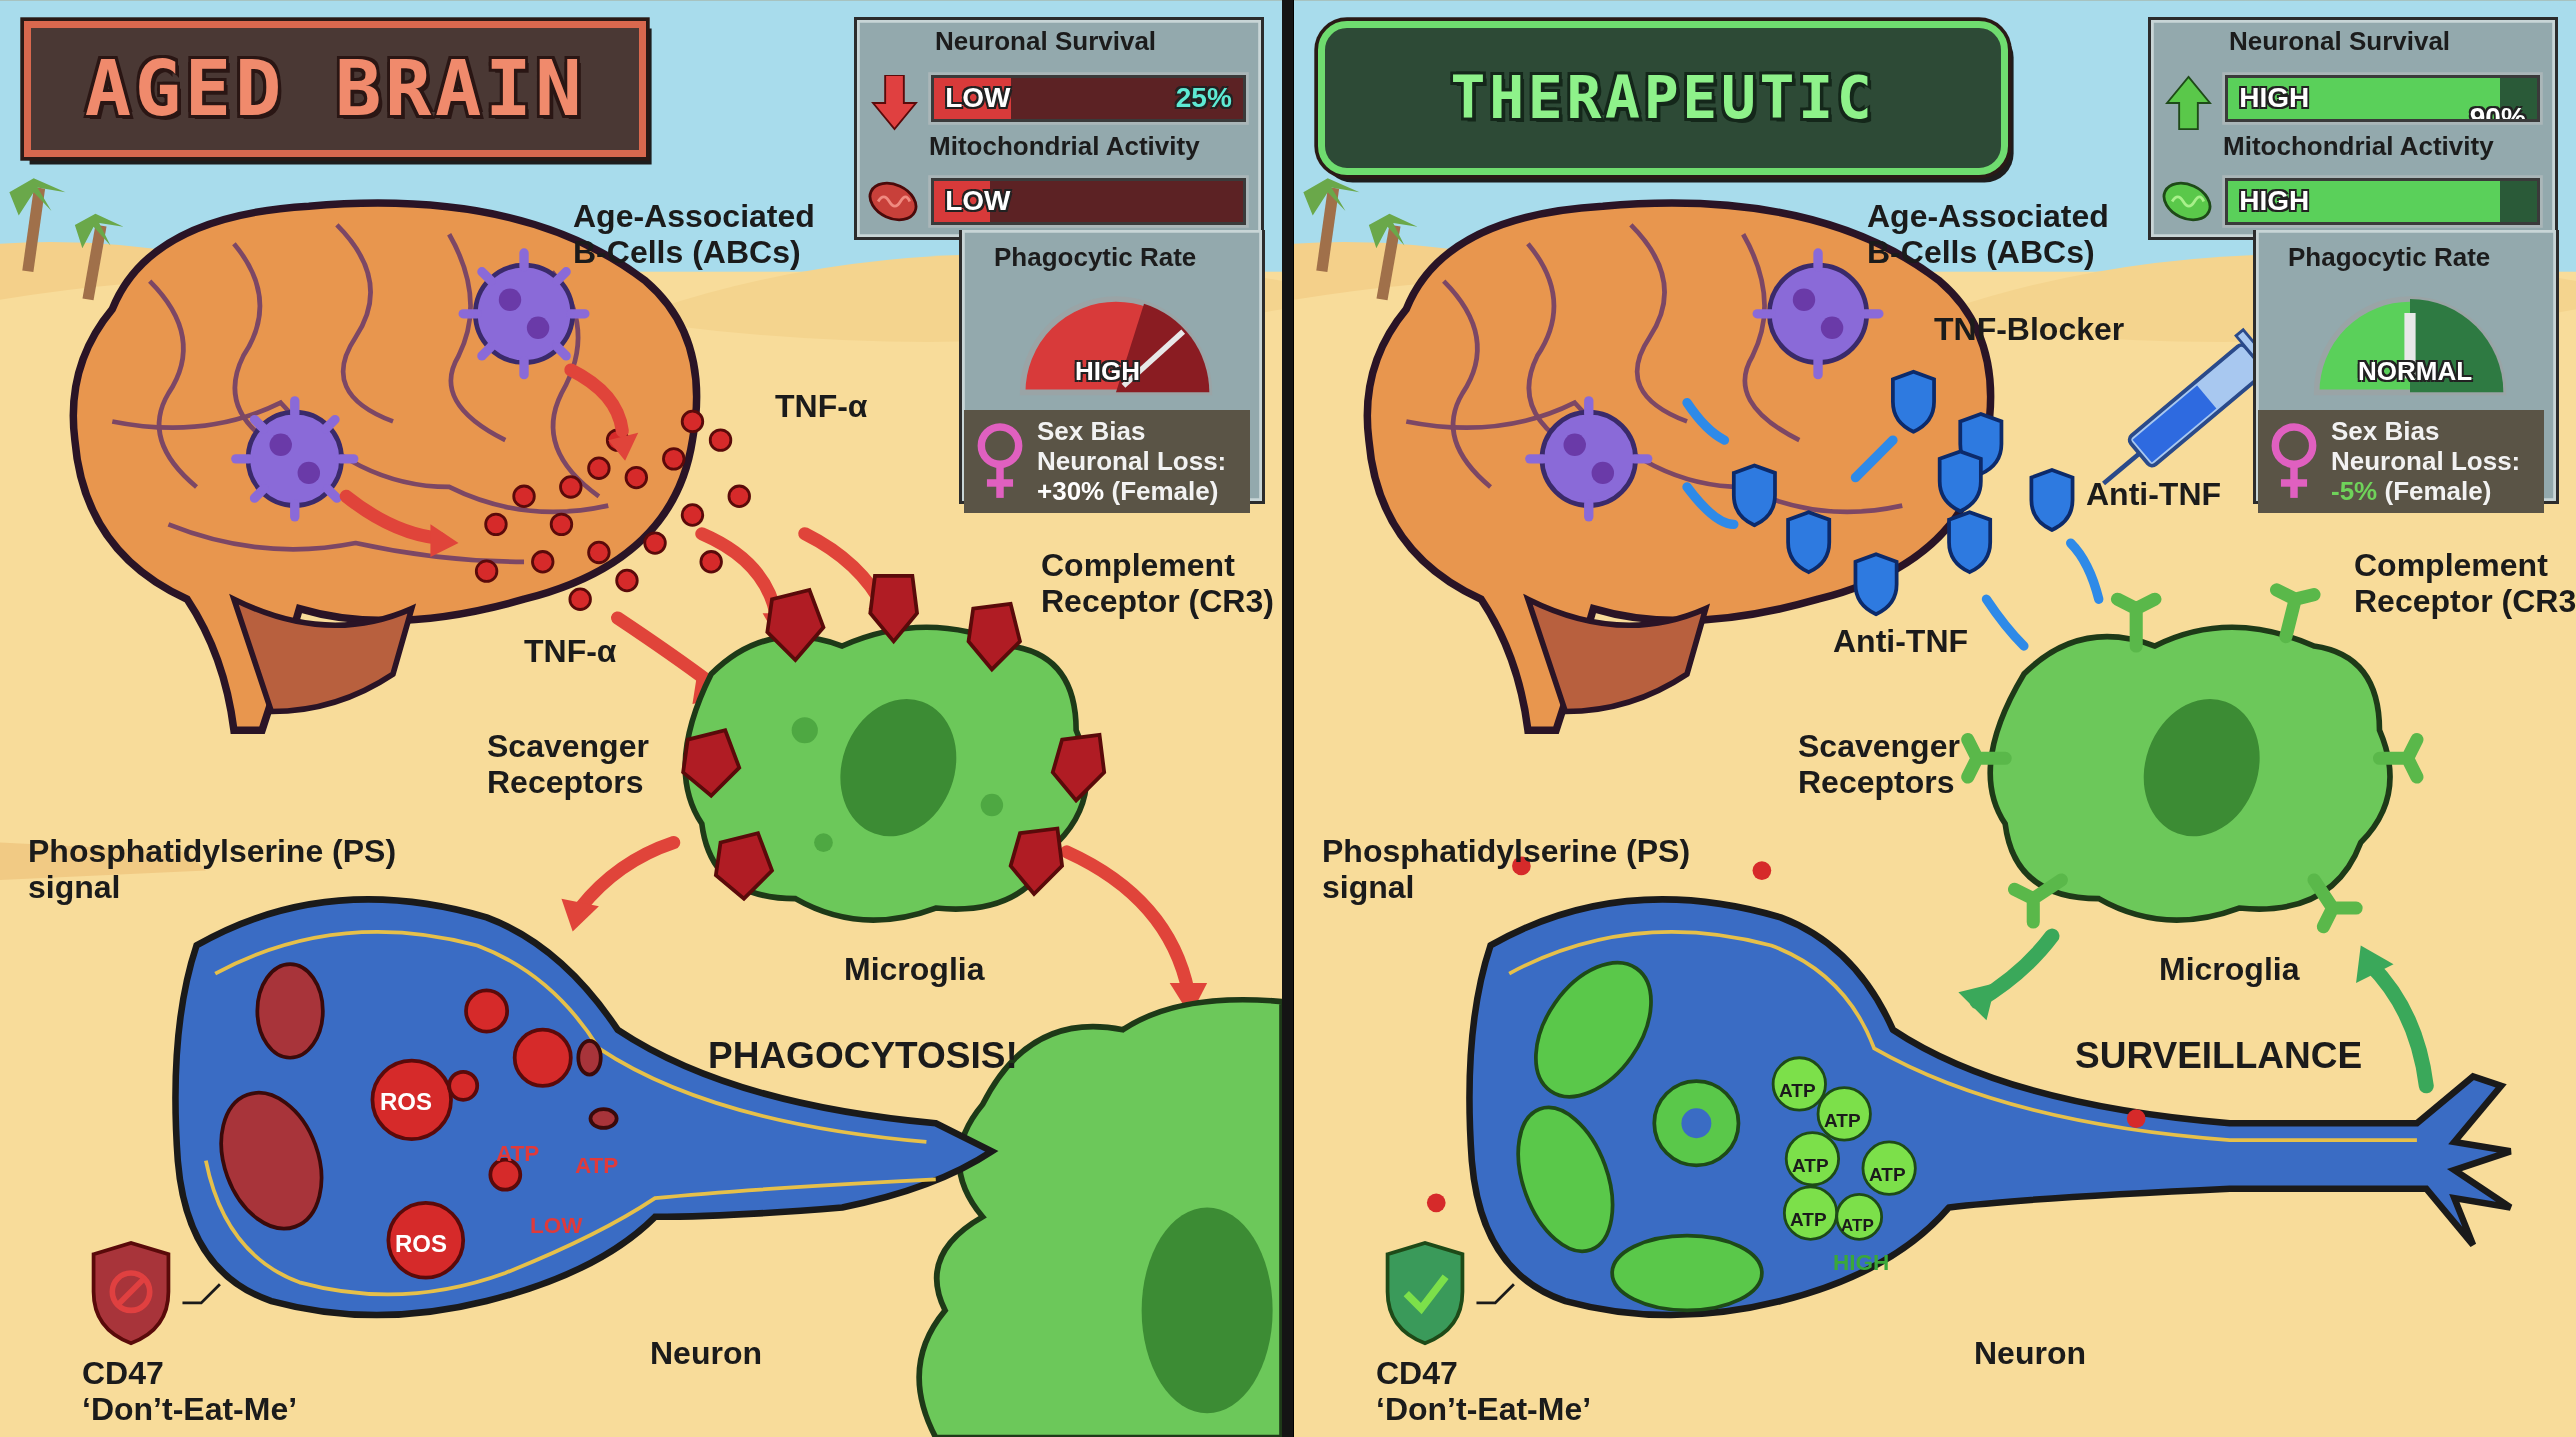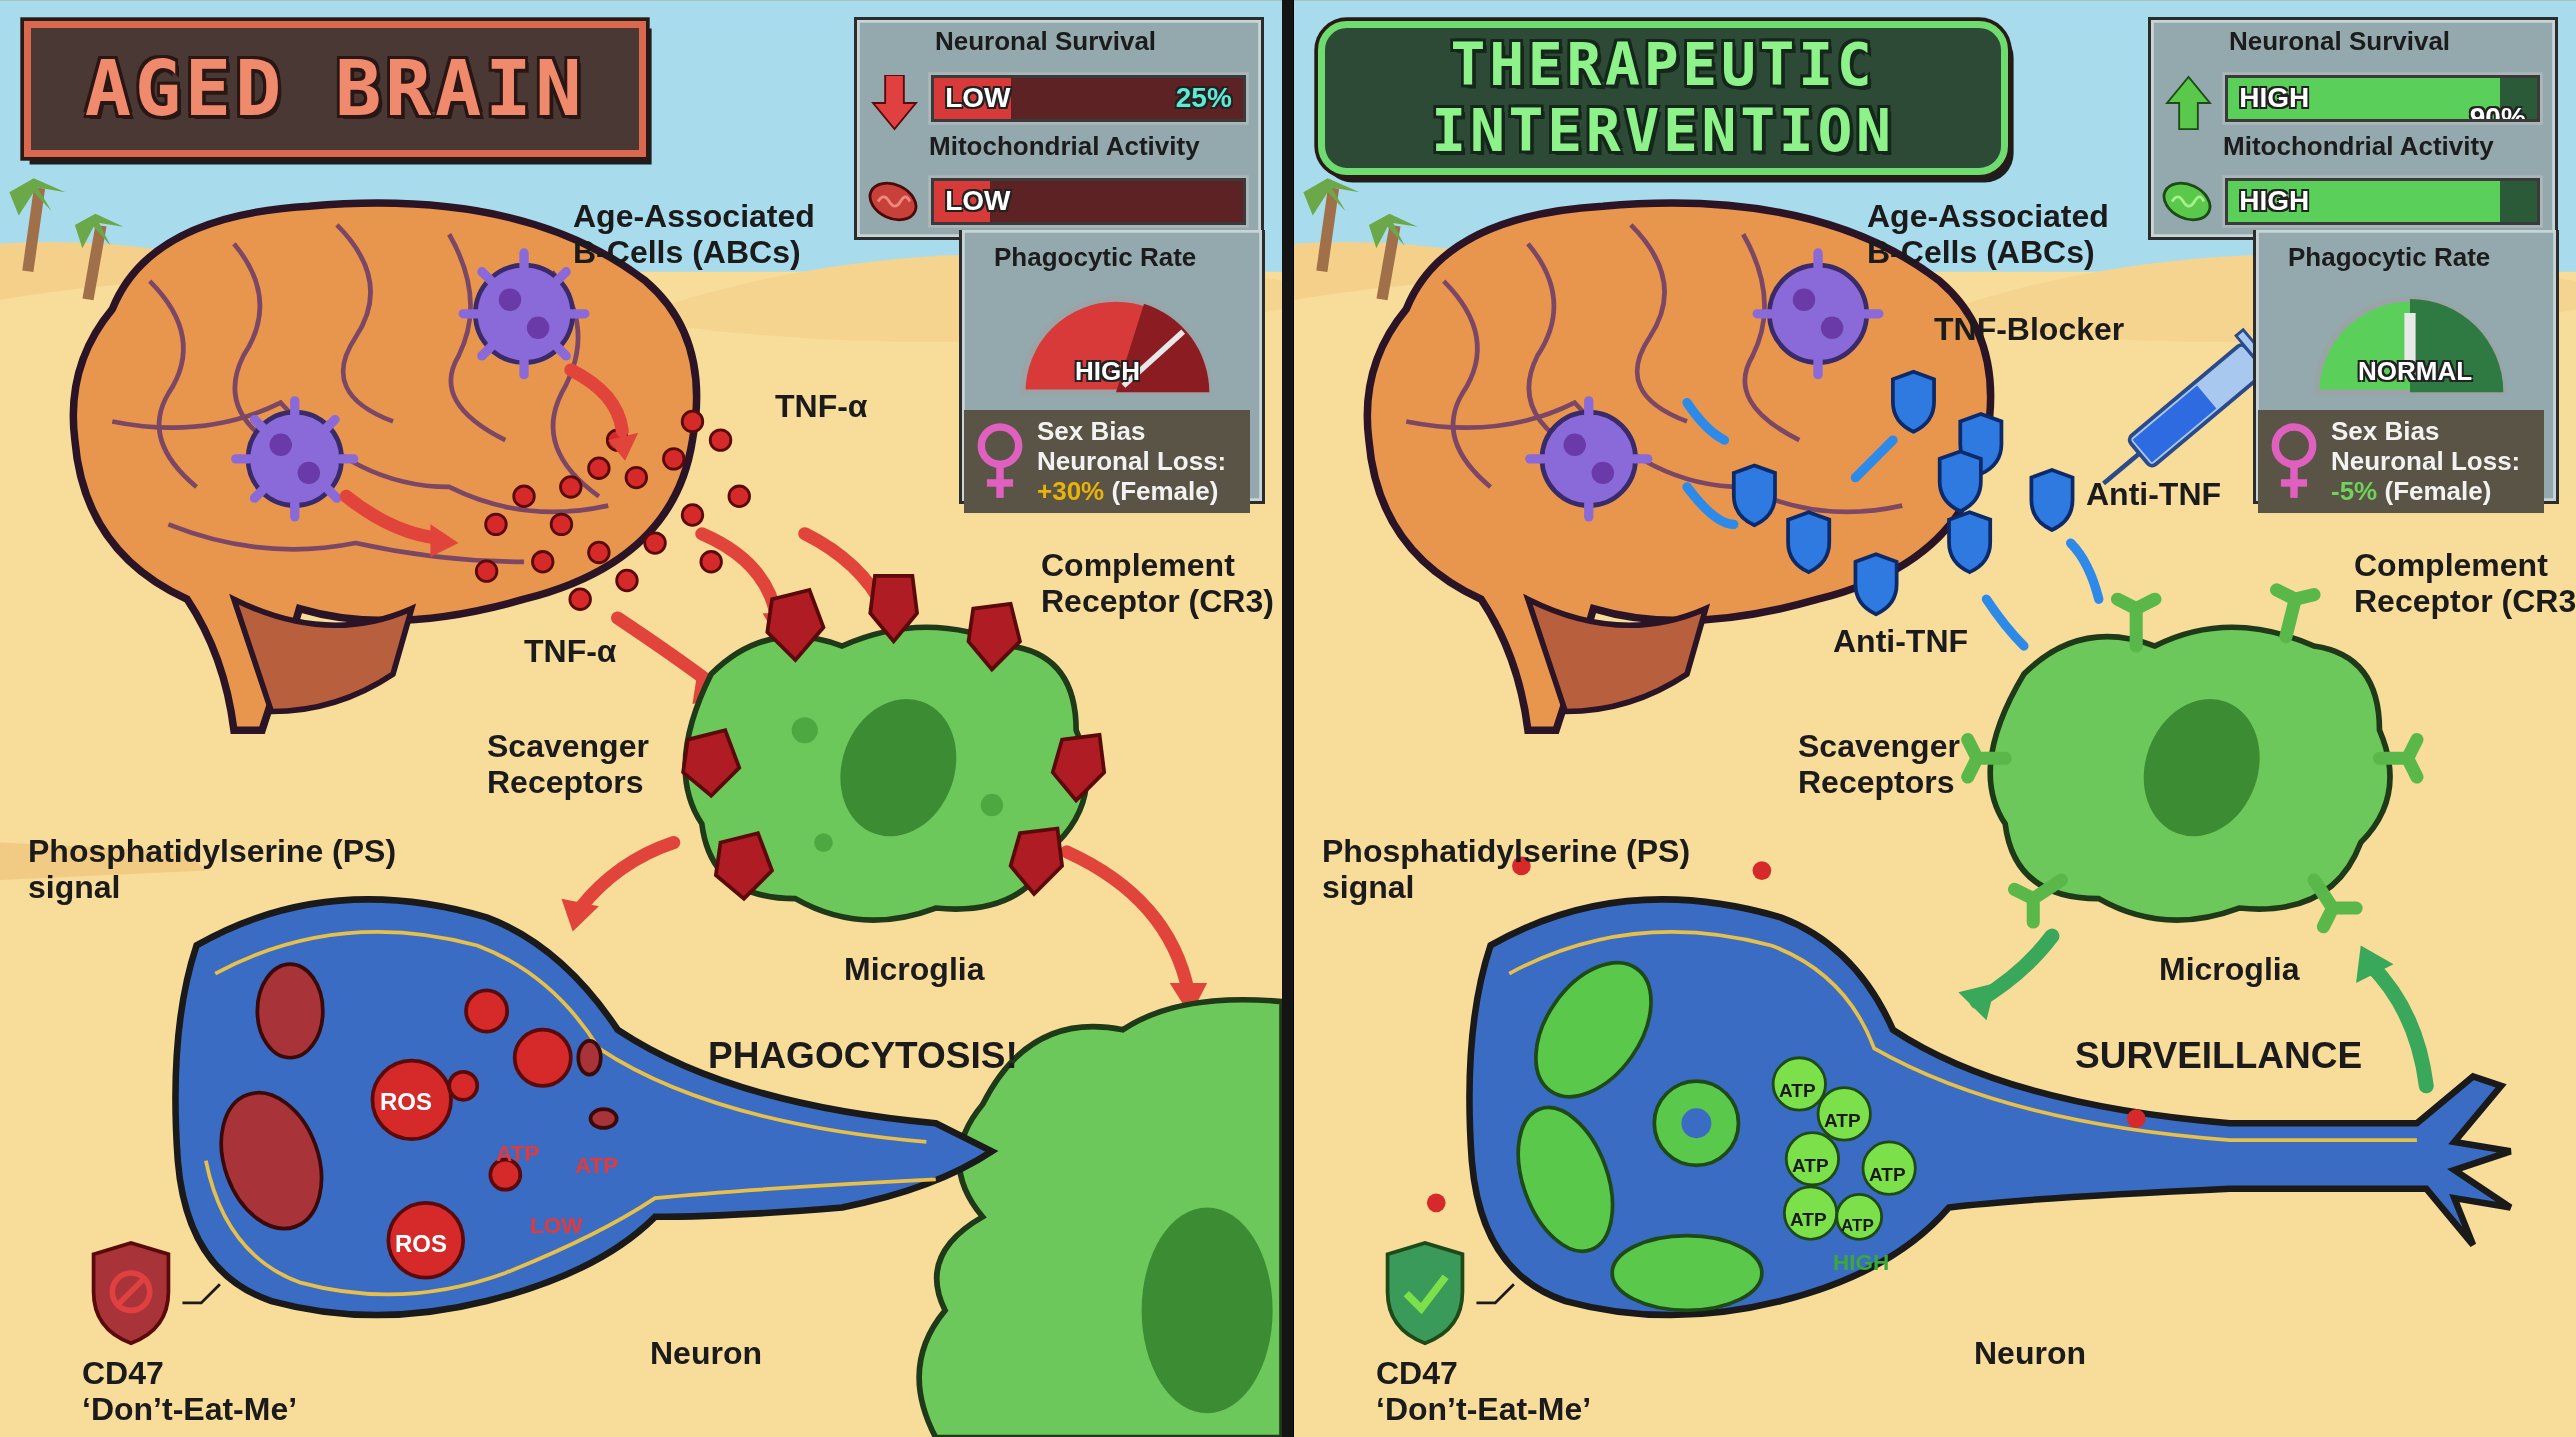--- a/index.html
+++ b/index.html
@@ -223,21 +223,21 @@
       <div class="gauge-lbl" style="left:221px; top:339px;">HIGH</div>
       <div class="sexbox">
         <svg class="sex-icon" viewBox="0 0 60 86">
             <circle cx="30" cy="26" r="20" fill="none" stroke="#e060c0" stroke-width="8"></circle>
             <line x1="30" y1="46" x2="30" y2="82" stroke="#e060c0" stroke-width="8"></line>
             <line x1="16" y1="66" x2="44" y2="66" stroke="#e060c0" stroke-width="8"></line>
           </svg>
         <div class="sex-txt">
           <div>Sex Bias</div>
           <div>Neuronal Loss:</div>
-          <div><span style="color:#eab308;margin-top:44px;">+30%</span> <span>(Female)</span></div>
+          <div><span style="color:#ffffff;margin-top:44px;">+30%</span> <span>(Female)</span></div>
         </div>
       </div>
     </div>
 
     <div class="lbl" style="left:573px; top:198px;">
       <div>Age-Associated</div>
       <div>B-Cells (ABCs)</div>
     </div>
     <div class="lbl" style="left:775px; top:388px;">TNF-α</div>
     <div class="lbl" style="left:524px; top:633px;">TNF-α</div>
@@ -394,21 +394,20 @@
 
       <g>
         <path d="M100 1340 l40 -12 l40 12 l0 40 q0 40 -40 55 q-40 -15 -40 -55 Z" fill="#3a9a5a" stroke="#1e4a18" stroke-width="4"></path>
         <path d="M120 1382 L 136 1398 L 162 1364" fill="none" stroke="#7ce04a" stroke-width="8"></path>
         <path d="M195 1392 L 215 1392 L 235 1372" fill="none" stroke="#1a1a1a" stroke-width="3"></path>
       </g>
     </svg>
 
     <div class="title-box title-thera">
       <span>THERAPEUTIC</span>
-      <span>INTERVENTION</span>
     </div>
 
     <div class="stats" style="left:854px;">
       <div class="stats-top"></div>
       <div class="stats-bot"></div>
       <div class="stat-title" style="left:81px; top:9.4px;">Neuronal Survival</div>
       <svg style="position:absolute; left:17px; top:58px;" width="47" height="56" viewBox="0 0 50 60">
           <polygon points="25,2 48,30 35,30 35,58 15,58 15,30 2,30" fill="#5ac84a" stroke="#1e4a18" stroke-width="2"></polygon>
         </svg>
       <div class="bar" style="top:58px; background:#2a5a38;">

